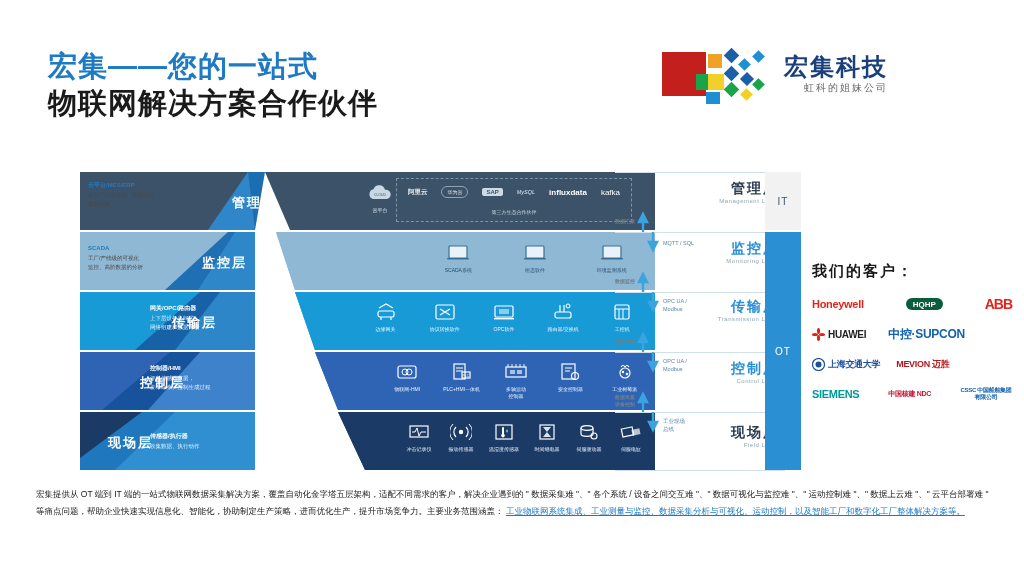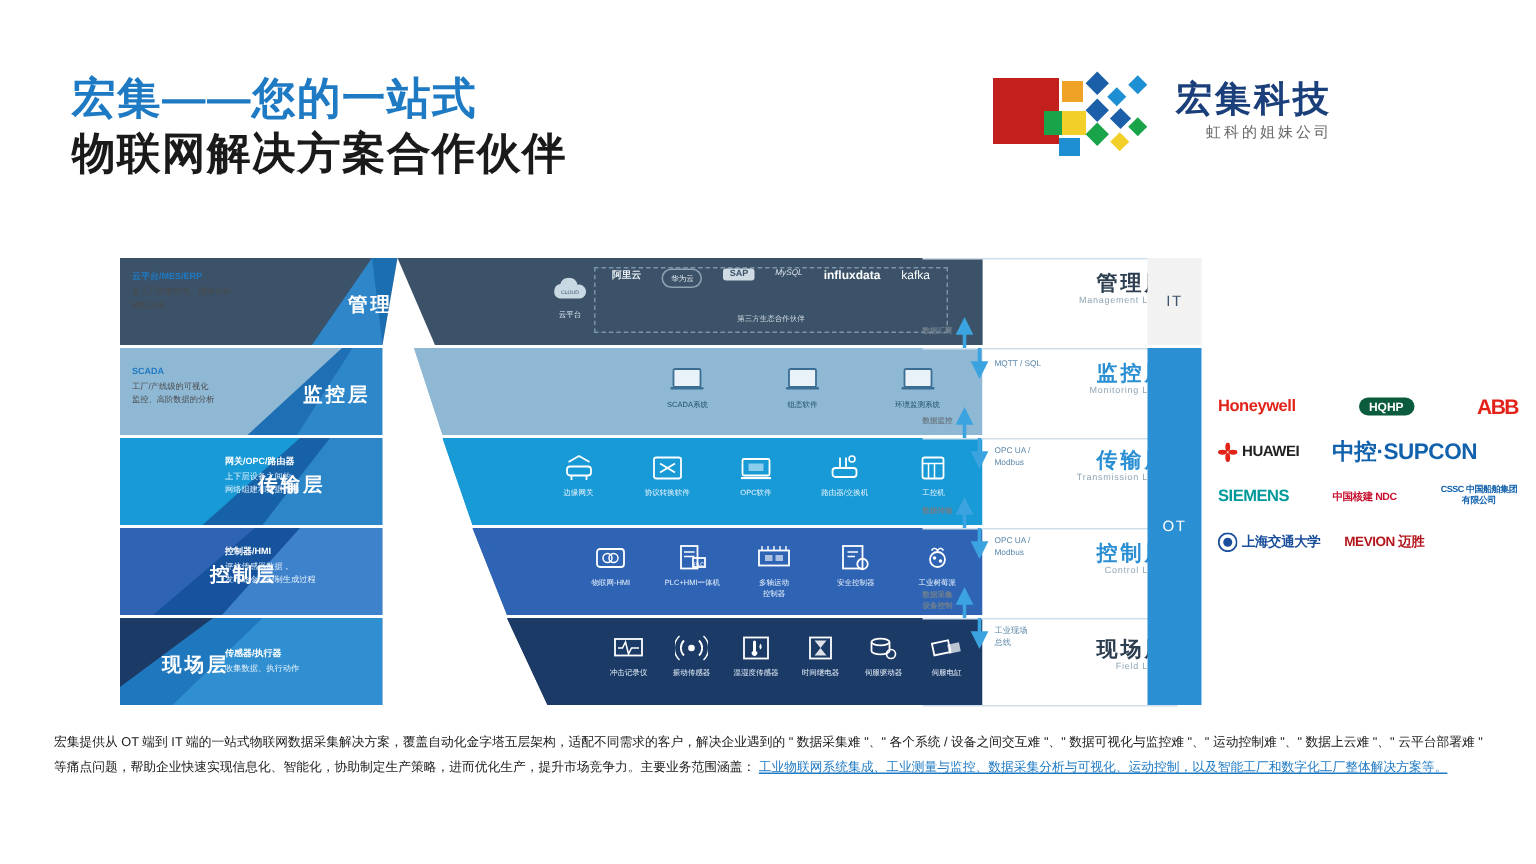--- a/index.html
+++ b/index.html
@@ -117,21 +117,21 @@
       <div class="glyph">
         <svg width="26" height="16" viewBox="0 0 26 16">
             <path d="M6 14 A5 5 0 0 1 6.5 4.3 A6 6 0 0 1 18 4.8 A4.6 4.6 0 0 1 20 14 Z" fill="#c9d9e4"></path>
             <text x="13" y="11" font-size="3.4" fill="#3b5268" text-anchor="middle" font-family="Liberation Sans">CLOUD</text>
           </svg>
       </div>
       <div class="cap">云平台</div>
     </div>
 
     <div style="position:absolute; left:316px; top:6px; width:236px; height:44px; border:1px dashed #7d94a8;">
-      <div style="display:flex; align-items:flex-start; justify-content:space-around; height:26px; padding:0 4px;">
+      <div style="display:flex; align-items:center; justify-content:space-around; height:26px; padding:0 4px;">
         <span style="font-size:6.5px;color:#e8eef3;font-weight:bold;">阿里云</span>
         <span style="font-size:5px;color:#e8eef3;background:#5d7governance;border-radius:7px;padding:2px 5px;border:1px solid #8ea4b4;">华为云</span>
         <span style="font-size:6px;color:#3b5268;background:#cfdbe3;border-radius:2px;padding:1px 4px;font-weight:bold;">SAP</span>
         <span style="font-size:5.5px;color:#dbe5ec;font-style:italic;">MySQL</span>
         <span style="font-size:8px;color:#ffffff;font-weight:bold;">influxdata</span>
         <span style="font-size:8px;color:#ffffff;">kafka</span>
       </div>
       <div style="text-align:center; font-size:5px; color:#cfdbe3; margin-top:4px;">第三方生态合作伙伴</div>
     </div>
   </div>
@@ -465,20 +465,21 @@
   <div class="proto" style="left:48px; top:246px; white-space:pre-line;">工业现场
 总线</div>
 </div>
 
 <div id="itot">
   <div class="itblock" style="top:0; height:58px; background:#f2f2f2; color:#3b5268;">IT</div>
   <div class="itblock" style="top:60px; height:238px; background:#2b8fd4; color:#ffffff;">OT</div>
 </div>
 
 <div id="customers">
+  <div id="cust-title">我们的客户：</div>
 
   <div class="logo-row">
     <div class="logo-item">
         <span class="l-txt" style="font-size:11px;color:#e2231a;">Honeywell</span>
       </div>
     <div class="logo-item">
         <span style="background:#0b5c3c;color:#fff;border-radius:9px;padding:1.5px 7px;font-size:8px;font-weight:bold;">HQHP</span>
       </div>
     <div class="logo-item">
         <span class="l-txt" style="font-size:14px;color:#e2231a;letter-spacing:-1px;">ABB</span>
@@ -493,50 +494,50 @@
               <ellipse cx="6.5" cy="3" rx="1.6" ry="3"></ellipse>
               <ellipse cx="6.5" cy="10" rx="1.6" ry="3"></ellipse>
               <ellipse cx="3" cy="6.5" rx="3" ry="1.6"></ellipse>
               <ellipse cx="10" cy="6.5" rx="3" ry="1.6"></ellipse>
             </g>
           </svg>
       </span>
       <span class="l-txt" style="font-size:10px;color:#222;">HUAWEI</span>
     </div>
     <div class="logo-item">
-        <span class="l-txt" style="font-size:15px;color:#1161ad;">中控·SUPCON</span>
-      </div>
-  </div>
-
-  <div class="logo-row">
-    <div class="logo-item">
-        <span class="l-txt" style="font-size:11px;color:#009999;">SIEMENS</span>
-      </div>
-    <div class="logo-item">
-        <span class="l-txt" style="font-size:7px;color:#c8102e;">中国核建 NDC</span>
-      </div>
-    <div class="logo-item">
-        <span class="l-txt" style="font-size:6px;color:#1161ad;max-width:52px;text-align:center;line-height:7px;">CSSC 中国船舶集团有限公司</span>
+        <span class="l-txt" style="font-size:12px;color:#1161ad;">中控·SUPCON</span>
       </div>
   </div>
 
   <div class="logo-row" style="justify-content:flex-start; gap:16px;">
     <div class="logo-item">
       <span style="display:inline-block;margin-right:3px;">
         <svg width="13" height="13" viewBox="0 0 13 13">
             <circle cx="6.5" cy="6.5" r="6" fill="none" stroke="#1b4f9c" stroke-width="1.2"></circle>
             <circle cx="6.5" cy="6.5" r="3" fill="#1b4f9c"></circle>
           </svg>
       </span>
       <span class="l-txt" style="font-size:9px;color:#1b4f9c;">上海交通大学</span>
     </div>
     <div class="logo-item">
         <span class="l-txt" style="font-size:9px;color:#b3161c;">MEVION 迈胜</span>
       </div>
   </div>
 
+  <div class="logo-row">
+    <div class="logo-item">
+        <span class="l-txt" style="font-size:11px;color:#009999;">SIEMENS</span>
+      </div>
+    <div class="logo-item">
+        <span class="l-txt" style="font-size:7px;color:#c8102e;">中国核建 NDC</span>
+      </div>
+    <div class="logo-item">
+        <span class="l-txt" style="font-size:6px;color:#1161ad;max-width:52px;text-align:center;line-height:7px;">CSSC 中国船舶集团有限公司</span>
+      </div>
+  </div>
+
 </div>
 
 <div id="footer">
   <span>宏集提供从 OT 端到 IT 端的一站式物联网数据采集解决方案，覆盖自动化金字塔五层架构，适配不同需求的客户，解决企业遇到的 " 数据采集难 "、" 各个系统 / 设备之间交互难 "、" 数据可视化与监控难 "、" 运动控制难 "、" 数据上云难 "、" 云平台部署难 "</span><br>
   <span>等痛点问题，帮助企业快速实现信息化、智能化，协助制定生产策略，进而优化生产，提升市场竞争力。主要业务范围涵盖：</span>
   <span class="link">工业物联网系统集成、工业测量与监控、数据采集分析与可视化、运动控制，以及智能工厂和数字化工厂整体解决方案等。</span>
 </div>
 
 </body></html>

